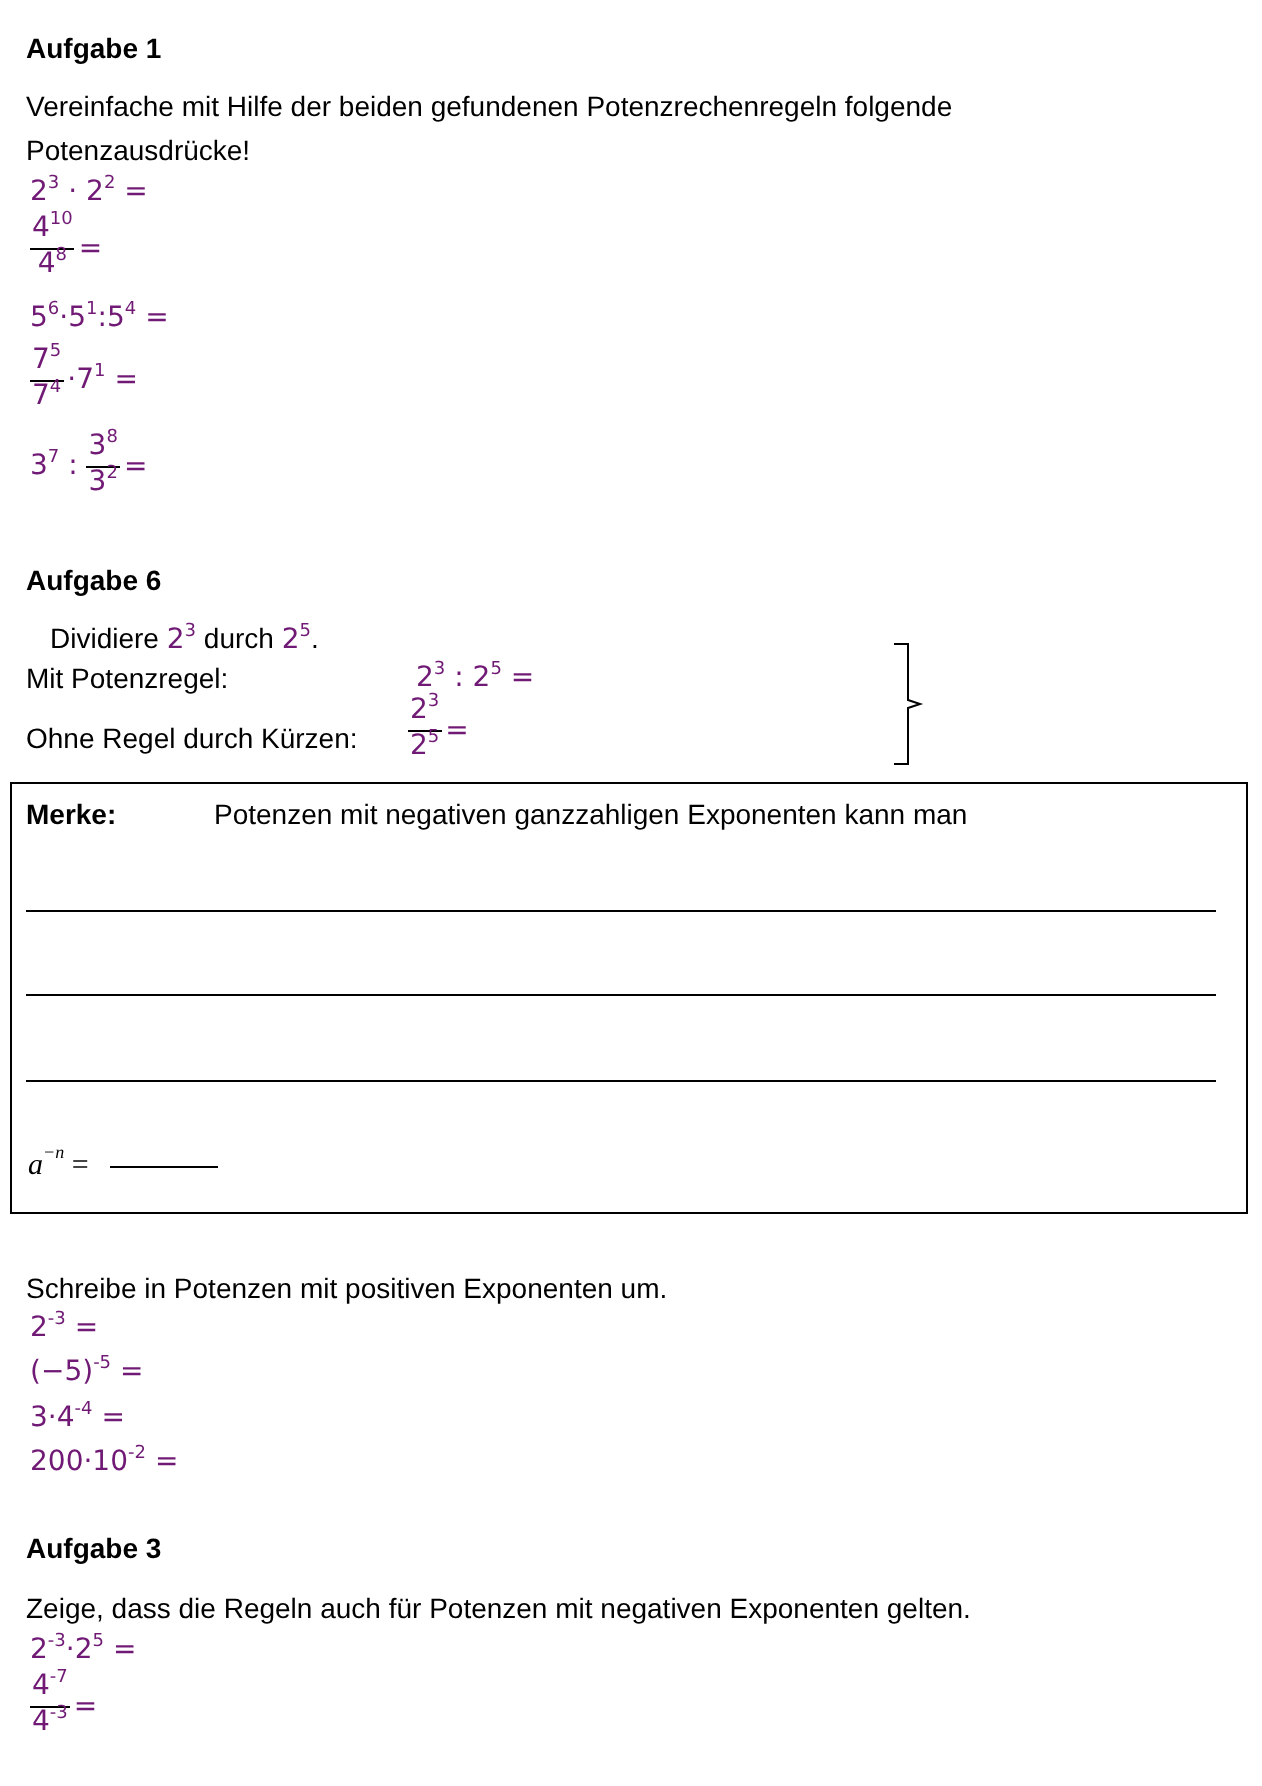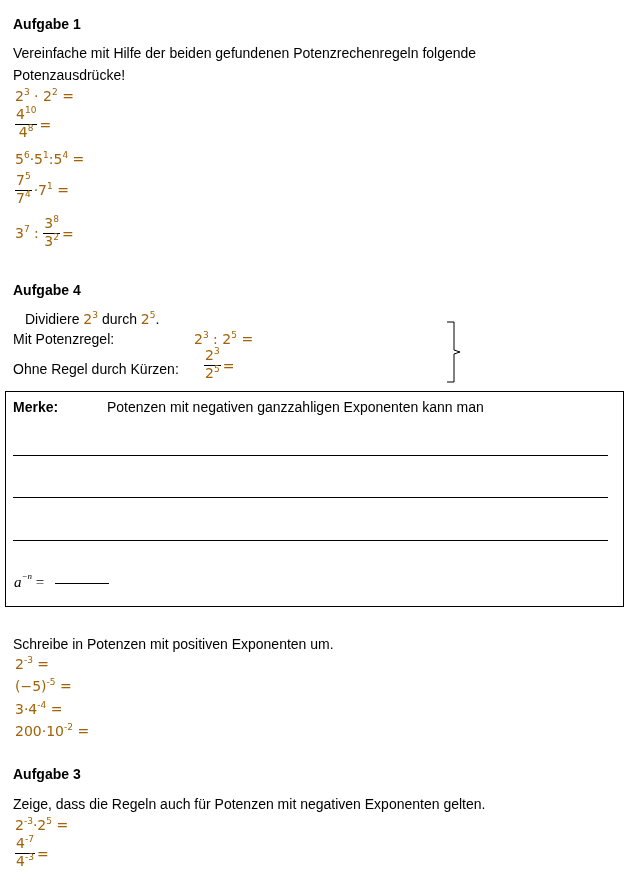--- a/index.html
+++ b/index.html
@@ -3,21 +3,21 @@
 <meta charset="utf-8">
 <style>
   html, body { margin: 0; padding: 0; background: #ffffff; }
   body {
     width: 631px; height: 893px; position: relative; overflow: hidden;
     font-family: "Liberation Sans", sans-serif; font-size: 14px; color: #000;
   }
   .abs { position: absolute; white-space: nowrap; }
   .h { font-weight: bold; font-size: 14px; }
   .txt { font-size: 14px; line-height: 16px; }
-  .m { font-family: "DejaVu Sans", sans-serif; font-size: 14px; line-height: 16px; color:#a16207; }
+  .m { font-family: "DejaVu Sans", sans-serif; font-size: 14px; line-height: 16px; color:#701a75; }
   .m sup { font-size: 9px; vertical-align: 0; position: relative; top: -6px; }
   .frac { display: inline-flex; flex-direction: column; align-items: center; vertical-align: middle; margin-right: 2px; }
   .frac .num { border-bottom: 1px solid #000; padding: 0 1px; line-height: 15px; }
   .frac .den { line-height: 15px; }
   .rest { vertical-align: middle; }
   .box {
     position: absolute; left: 5px; top: 391px; width: 619px; height: 216px;
     border: 1px solid #000; box-sizing: border-box;
   }
   .rule { position: absolute; left: 13px; width: 595px; height: 0; border-top: 1px solid #000; }
@@ -57,29 +57,29 @@
 </div>
 
 <div class="abs m" style="left:15px;top:216px;">
   <span class="rest"><span>3</span><sup>7</sup> <span>:</span></span>
   <span class="frac">
     <span class="num"><span>3</span><sup>8</sup></span>
     <span class="den"><span>3</span><sup>2</sup></span>
   </span><span class="rest">=</span>
 </div>
 
-<div class="abs h" style="left:13px;top:282px;">Aufgabe 4</div>
+<div class="abs h" style="left:13px;top:282px;">Aufgabe 6</div>
 <div class="abs txt" style="left:13px;top:311px;margin-left:12px;">
   <span>Dividiere</span>
   <span class="m"><span>2</span><sup>3</sup></span>
   <span>durch</span>
   <span class="m"><span>2</span><sup>5</sup></span><span>.</span>
 </div>
 <div class="abs txt" style="left:13px;top:331px;">Mit Potenzregel:</div>
-<div class="abs m" style="left:194px;top:331px;">
+<div class="abs m" style="left:208px;top:331px;">
   <span>2</span><sup>3</sup> <span>:</span> <span>2</span><sup>5</sup> <span>=</span>
 </div>
 <div class="abs txt" style="left:13px;top:361px;">Ohne Regel durch Kürzen:</div>
 <div class="abs m" style="left:204px;top:348px;">
   <span class="frac">
     <span class="num"><span>2</span><sup>3</sup></span>
     <span class="den"><span>2</span><sup>5</sup></span>
   </span><span class="rest">=</span>
 </div>
 <svg class="brace" viewBox="0 0 20 62">

